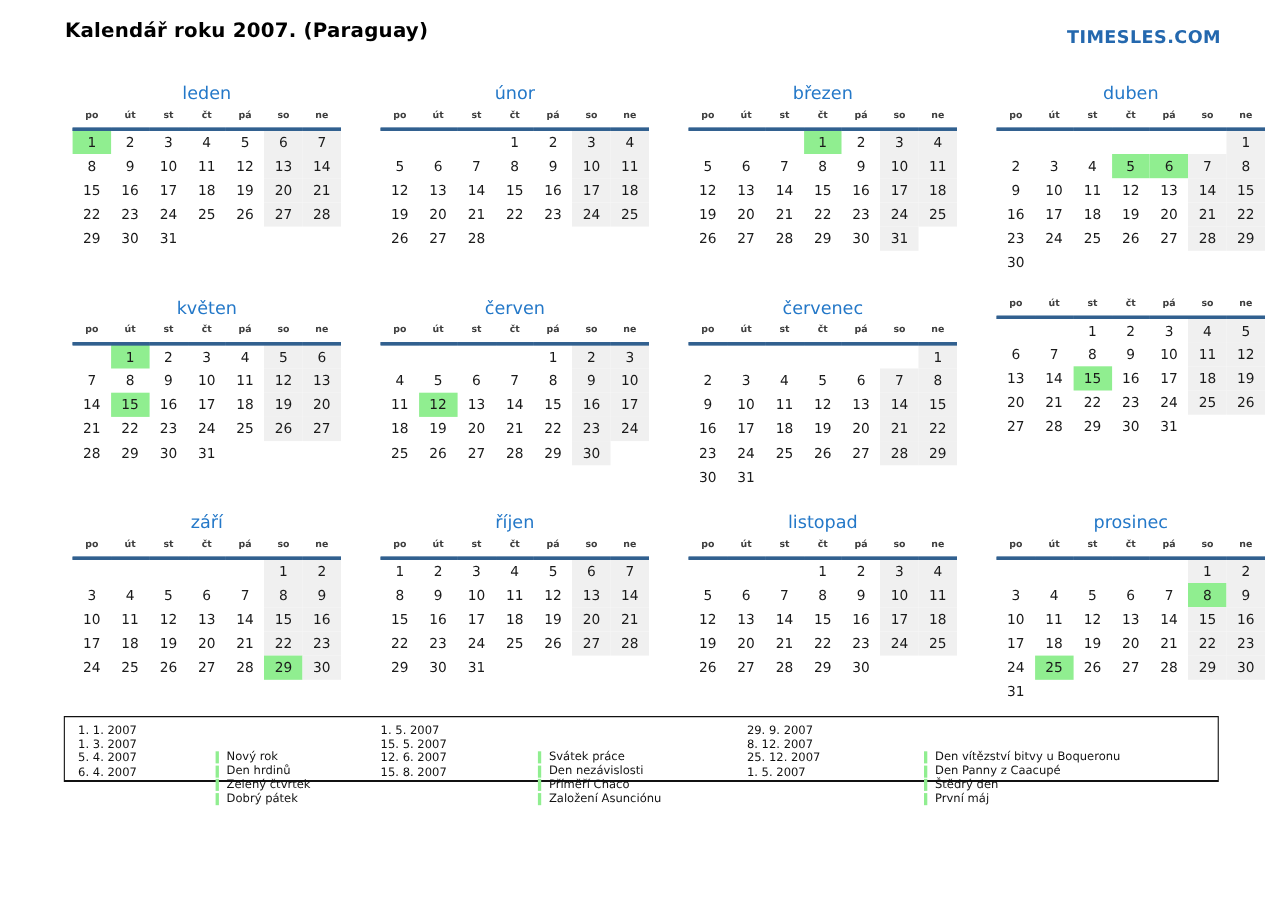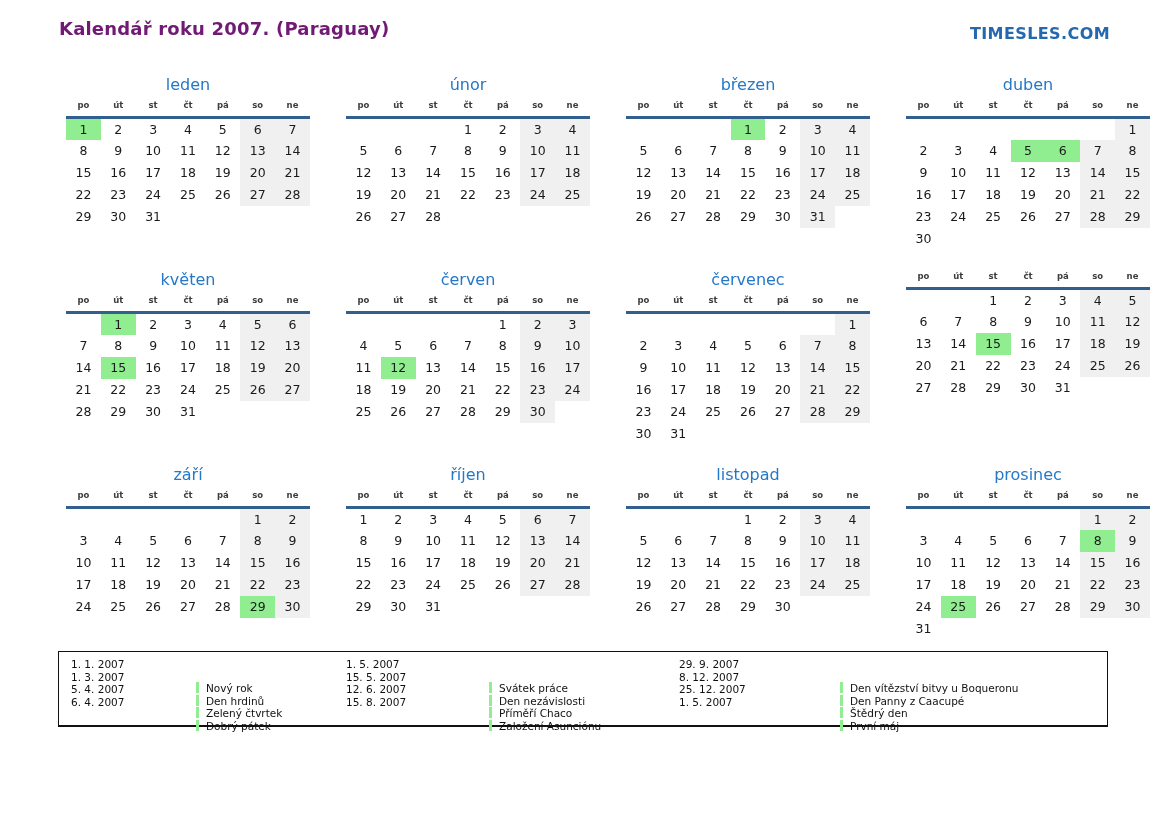--- a/index.html
+++ b/index.html
@@ -11,21 +11,21 @@
     --ink:#1a1a1a;
   }
   *{box-sizing:border-box;}
   html,body{margin:0;padding:0;}
   body{
     width:1169px;height:827px;background:#ffffff;position:relative;
     font-family:"DejaVu Sans","Liberation Sans",sans-serif;color:var(--ink);
   }
   .page-title{
     position:absolute;left:59px;top:18px;margin:0;
-    font-size:18px;font-weight:bold;color:#701a75;letter-spacing:.2px;
+    font-size:18px;font-weight:bold;color:#000000;letter-spacing:.2px;
   }
   .brand{
     position:absolute;right:59px;top:24px;
     font-size:16px;font-weight:bold;color:var(--blue-brand);
     text-decoration:none;letter-spacing:.4px;cursor:pointer;
   }
   .months{
     position:absolute;left:66px;top:74px;
     display:grid;grid-template-columns:repeat(4,244px);column-gap:36px;
     grid-auto-rows:195px;
@@ -43,31 +43,31 @@
     font-size:8.5px;font-weight:600;color:#3d3d3d;
     text-align:center;padding:0 0 6px 0;
   }
   table.month-table td{
     height:22px;text-align:center;vertical-align:middle;
     font-size:12.5px;color:var(--ink);padding:0;
   }
   td.wknd{background:var(--wknd);}
   td.hol{background:var(--green);}
   .legend{
-    position:absolute;left:58px;top:651px;width:1050px;height:76px;
+    position:absolute;left:58px;top:651px;width:1050px;height:60px;
     border:1px solid #111;border-bottom-width:2px;
     padding:6px 0 0 12px;
     display:grid;
     grid-template-columns:125px 150px 143px 190px 161px auto;
     grid-auto-rows:12.5px;
     align-items:center;
     font-size:10.5px;color:#111;
   }
   .legend-date{white-space:nowrap;}
-  .legend-name{display:flex;align-items:flex-start;white-space:nowrap;margin-top:48px;}
+  .legend-name{display:flex;align-items:flex-end;white-space:nowrap;margin-top:48px;}
   .legend-bar{
     display:inline-block;width:3px;height:11px;flex:0 0 3px;
     background:var(--green);margin-right:7px;
   }
 </style>
 </head>
 <body>
 
 <div>
   <h1 class="page-title">Kalendář roku 2007. (Paraguay)</h1>

